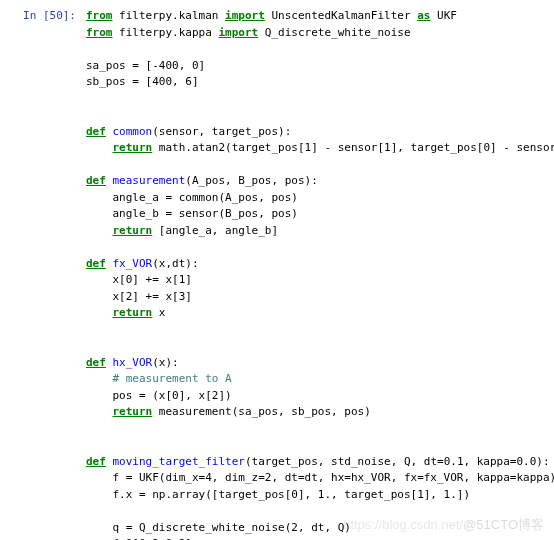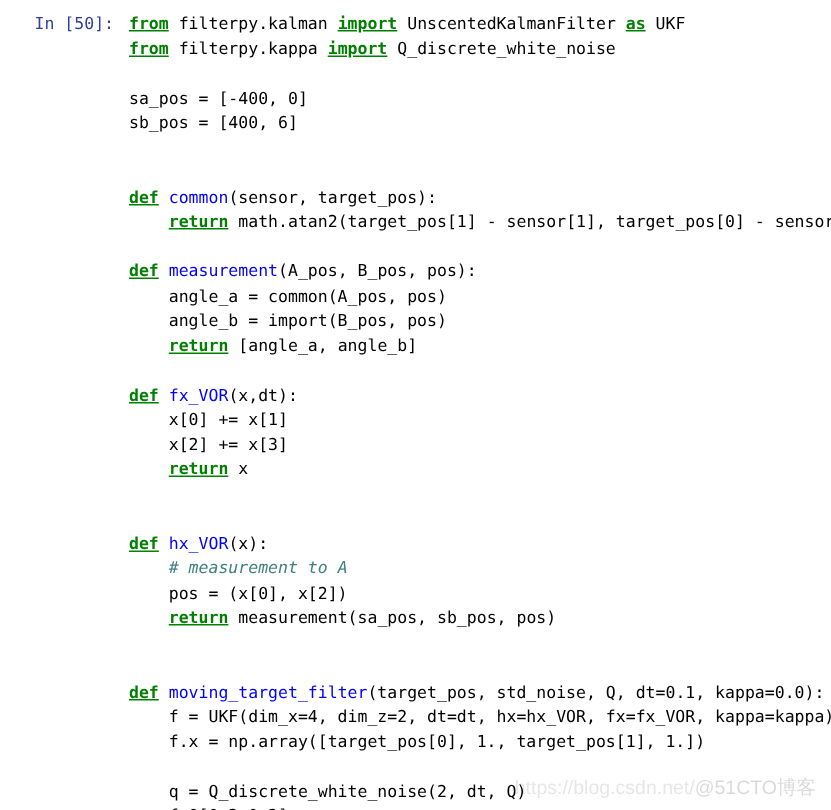--- a/index.html
+++ b/index.html
@@ -28,21 +28,21 @@
     color: #303F9F;
     font-weight: normal;
     user-select: none;
   }
   .code {
     white-space: pre;
     flex: 1 1 auto;
   }
   .k  { color: #008000; font-weight: bold; text-decoration: underline; }                       
   .nf { color: #0000FF; }                       
-  .c  { color: #408080; font-style: italic; }                       
+  .c  { color: #408080; }                       
   .n  { color: #000000; }
   .watermark {
     position: absolute;
     right: 10px;
     bottom: 6px;
     font-family: Arial, sans-serif;
     font-size: 13px;
     color: rgba(0,0,0,0.15);
     pointer-events: none;
   }
@@ -58,21 +58,21 @@
 
 <span class="n">sa_pos = [-400, 0]</span>
 <span class="n">sb_pos = [400, 6]</span>
 
 
 <span class="k">def</span><span> </span><span class="nf">common</span><span class="n">(sensor, target_pos):</span>
 <span>    </span><span class="k">return</span><span class="n"> math.atan2(target_pos[1] - sensor[1], target_pos[0] - sensor[0])</span>
 
 <span class="k">def</span><span> </span><span class="nf">measurement</span><span class="n">(A_pos, B_pos, pos):</span>
 <span class="n">    angle_a = common(A_pos, pos)</span>
-<span class="n">    angle_b = import(B_pos, pos)</span>
+<span class="n">    angle_b = sensor(B_pos, pos)</span>
 <span>    </span><span class="k">return</span><span class="n"> [angle_a, angle_b]</span>
 
 <span class="k">def</span><span> </span><span class="nf">fx_VOR</span><span class="n">(x,dt):</span>
 <span class="n">    x[0] += x[1]</span>
 <span class="n">    x[2] += x[3]</span>
 <span>    </span><span class="k">return</span><span class="n"> x</span>
 
 
 <span class="k">def</span><span> </span><span class="nf">hx_VOR</span><span class="n">(x):</span>
 <span>    </span><span class="c"># measurement to A</span>

